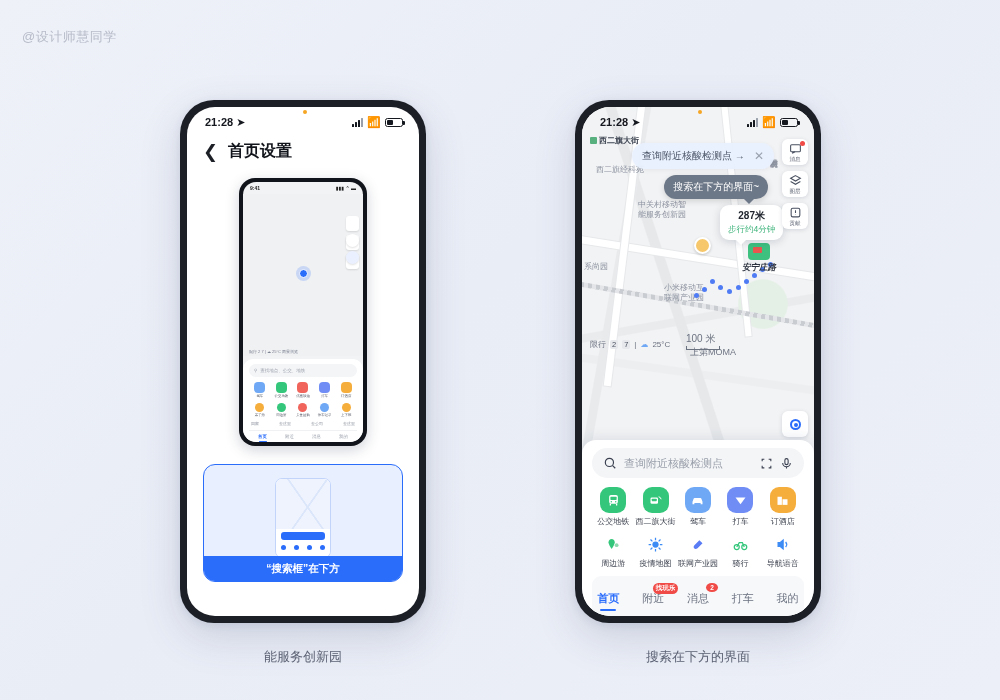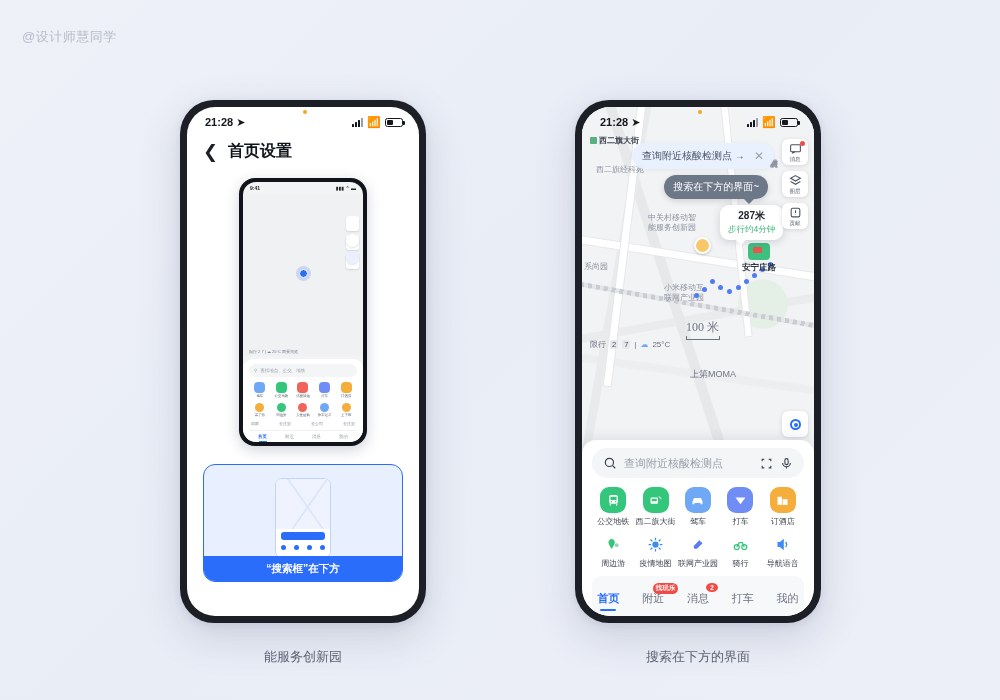--- a/index.html
+++ b/index.html
@@ -172,21 +172,21 @@
   .tip::after{content:'';position:absolute;right:14px;bottom:-5px;border:5px solid transparent;border-top-color:#6c7787;border-bottom:0;}
 
   .callout {
     position:absolute; left:138px; top:98px; background:#fff; border-radius:9px;
     padding:4px 8px; box-shadow:0 2px 8px rgba(30,45,80,.18); text-align:center;
   }
   .callout .d { font-size:10px; font-weight:bold; color:#22262f; }
   .callout .w { font-size:8.5px; color:#3cb37a; margin-top:1px; }
   .callout::after{content:'';position:absolute;left:16px;bottom:-5px;border:5px solid transparent;border-top-color:#fff;border-bottom:0;}
 
-  .busstop { position:absolute; left:160px; top:136px; text-align:center; }
+  .busstop { position:absolute; left:160px; top:136px; text-align:center;font-style:italic; }
   .busstop .bx { width:22px;height:17px;border-radius:4px;background:#3ec07f;margin:0 auto;position:relative; }
   .busstop .bx::before{content:'';position:absolute;left:5px;top:4px;width:9px;height:6px;background:#e8564f;border-radius:1px;}
   .busstop .bl { font-size:8.5px; color:#2e3440; font-weight:bold; margin-top:2px; }
 
   .trail b { position:absolute; width:5px;height:5px;border-radius:50%;background:#4f7cf5;display:block; }
 
   .avatar { position:absolute; left:112px; top:130px; width:17px;height:17px;border-radius:50%;
             background:#f6c86b; border:2px solid #fff; box-shadow:0 1px 3px rgba(0,0,0,.2);}
 
   .side-tools { position:absolute; right:6px; top:32px; display:flex; flex-direction:column; gap:6px; }
@@ -208,21 +208,21 @@
     box-shadow:0 1px 4px rgba(30,45,80,.15);
   }
   .routebtn svg{width:12px;height:12px;}
   .routebtn em{font-style:normal;display:block;font-size:5.5px;color:#2b6dfb;font-weight:bold;}
 
   .maplimit {
     position:absolute; left:8px; bottom:136px; display:flex; align-items:center; gap:4px;
     font-size:8px; color:#6b7280;text-align:right;
   }
   .maplimit .num { background:#e6e8ec; border-radius:2px; padding:0 2px; font-size:7.5px; color:#4b5160; }
-  .scalebar { position:absolute; left:104px; bottom:146px; font-size:12px; color:#6b7280;font-family:Liberation Serif, serif; }
+  .scalebar { position:absolute; left:104px; bottom:136px; font-size:10px; color:#6b7280; }
   .scalebar i { display:block; height:4px; border:1px solid #6b7280; border-top:0; width:34px; }
 
   
   .sheet {
     position:absolute; left:0; right:0; bottom:0; height:176px;
     background:#fff; border-radius:14px 14px 28px 28px;
     box-shadow:0 -3px 12px rgba(40,60,110,.10); padding:8px 10px 0;
   }
   .bigsearch {
     height:30px; background:#f4f5f7; border-radius:15px; display:flex; align-items:center;
@@ -390,26 +390,26 @@
   <div class="phone-screen">
 
     <div class="map">
       <div class="road-major" style="left:-10px; top:150px; width:280px; height:7px; transform:rotate(9deg);"></div>
       <div class="road-major" style="left:40px; top:-20px; width:7px; height:300px; transform:rotate(7deg);"></div>
       <div class="road-major" style="left:150px; top:-30px; width:6px; height:260px; transform:rotate(-6deg);"></div>
       <div class="rail" style="left:-20px; top:198px; width:300px; transform:rotate(10deg);"></div>
 
       <div class="map-pin-label" style="left:8px; top:28px;">西二旗大街</div>
       <div class="mlabel" style="left:14px; top:58px;">西二旗经科苑</div>
-      <div class="mlabel" style="left:56px; top:106px;margin-left:10px;">中关村移动智
+      <div class="mlabel" style="left:56px; top:93px;">中关村移动智
 能服务创新园</div>
       <div class="mlabel" style="left:82px; top:176px;">小米移动互
 联网产业园</div>
       <div class="mlabel" style="left:2px; top:155px;">系尚园</div>
-      <div class="mlabel big" style="left:108px; top:262px;">上第MOMA</div>
+      <div class="mlabel big" style="left:108px; top:240px;">上第MOMA</div>
       <div class="mlabel" style="left:186px; top:46px; writing-mode:vertical-rl;">中关村软件园</div>
 
       <div class="avatar"></div>
       <div class="trail">
         <b style="left:128px;top:172px"></b>
           <b style="left:136px;top:178px"></b>
         <b style="left:145px;top:182px"></b>
           <b style="left:154px;top:178px"></b>
         <b style="left:162px;top:172px"></b>
           <b style="left:170px;top:166px"></b>

